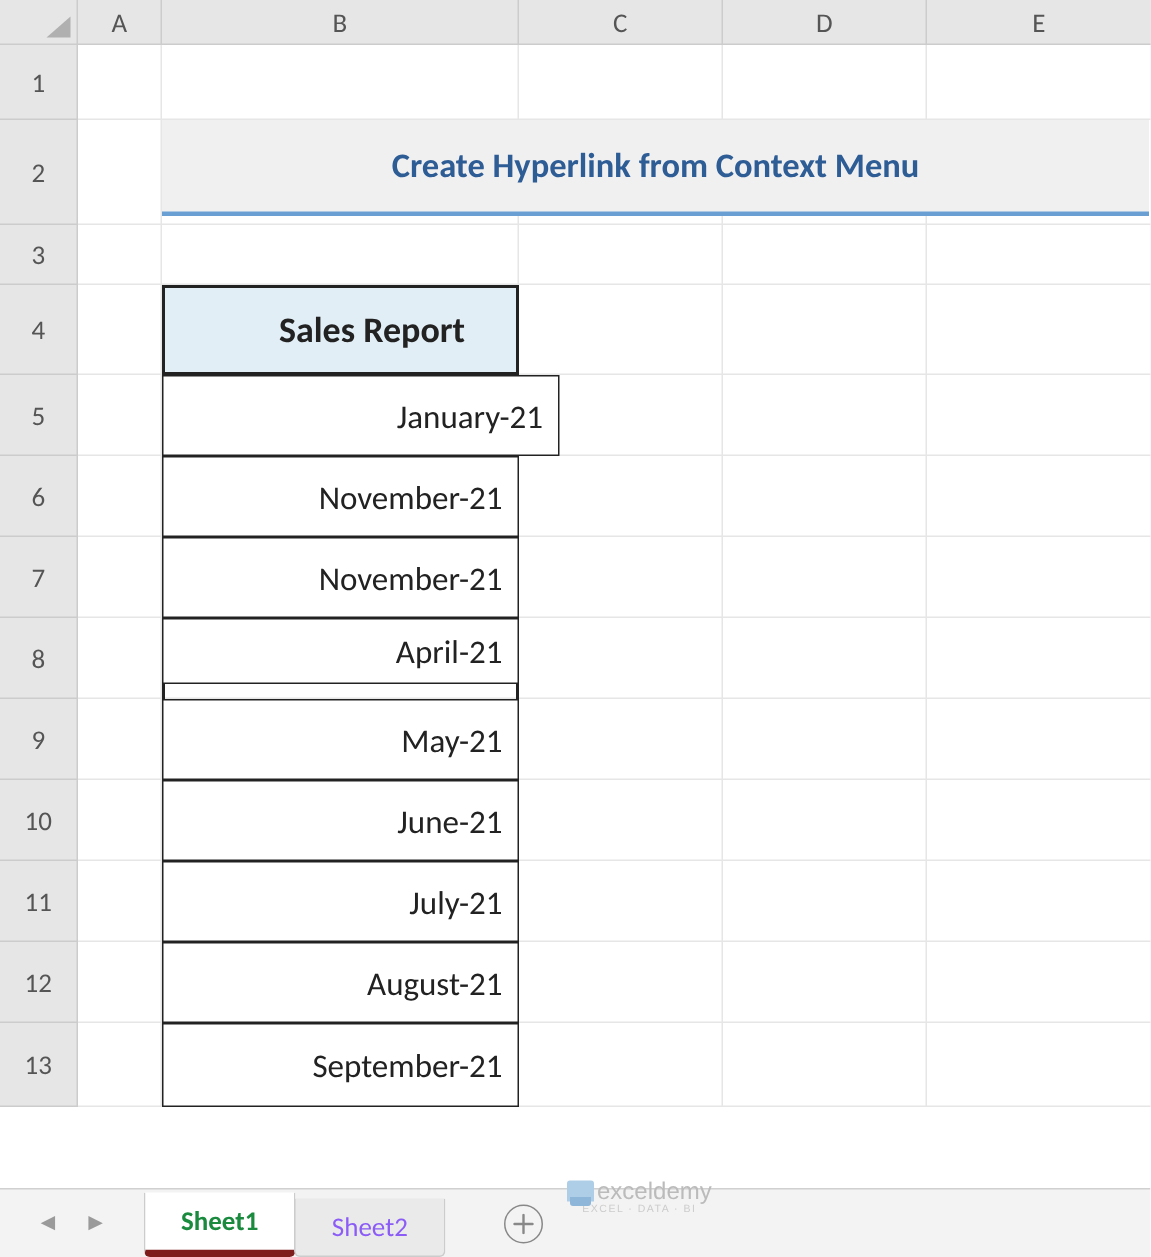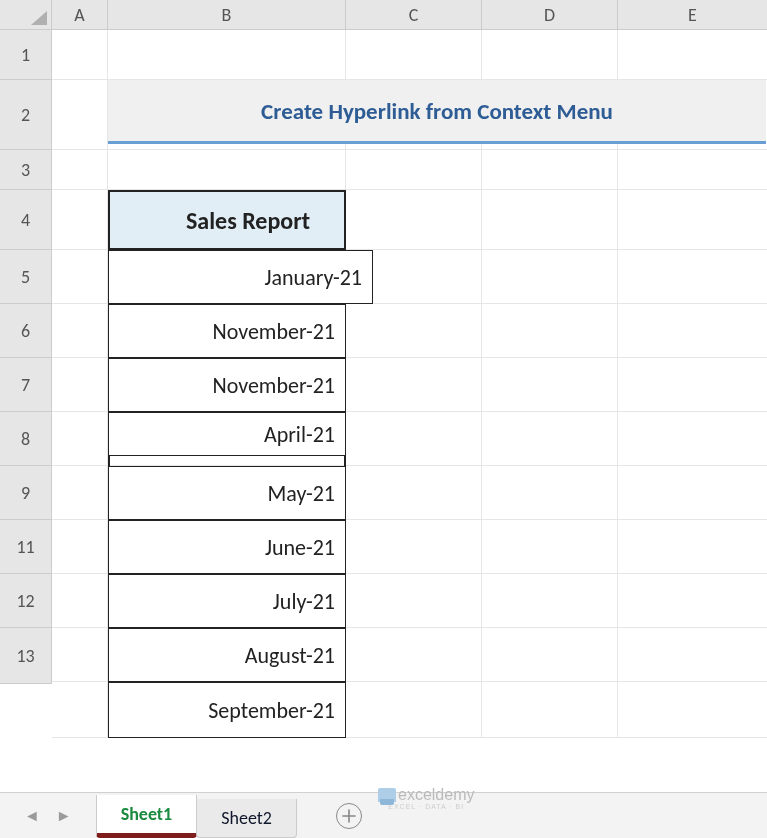--- a/index.html
+++ b/index.html
@@ -130,21 +130,21 @@
     display: flex;
     gap: 16px;
     padding: 0 24px;
     color: #9a9a9a;
   }
   .tab-nav span { font-size: 16px; cursor: default; }
   .tabs { display: flex; align-items: flex-end; height: 100%; }
   .tab {
     padding: 8px 24px;
     font-size: 18px;
-    color: #0f172a;
+    color: #8b5cf6;
     border: 1px solid #ccc;
     border-top: none;
     background: #eaeaea;
     border-radius: 0 0 4px 4px;
     margin-right: -1px;
     position: relative;
   }
   .tab.active {
     background: #fff;
     color: #1a8a3e;
@@ -208,20 +208,21 @@
   <div class="row-headers" id="row-headers">
       <div class="row-header" style="height: 50px;">1</div>
       <div class="row-header" style="height: 70px;">2</div>
       <div class="row-header" style="height: 40px;">3</div>
       <div class="row-header" style="height: 60px;">4</div>
       <div class="row-header" style="height: 54px;">5</div>
       <div class="row-header" style="height: 54px;">6</div>
       <div class="row-header" style="height: 54px;">7</div>
       <div class="row-header" style="height: 54px;">8</div>
       <div class="row-header" style="height: 54px;">9</div>
+      <div class="row-header" style="height: 54px;">10</div>
       <div class="row-header" style="height: 54px;">11</div>
       <div class="row-header" style="height: 54px;">12</div>
       <div class="row-header" style="height: 56px;">13</div>
     </div>
   <div class="cells" id="cells">
       <div class="cell-row">
         <div class="cell" style="width: 56px; height: 50px;"></div>
         <div class="cell" style="width: 238px; height: 50px;"></div>
         <div class="cell" style="width: 136px; height: 50px;"></div>
         <div class="cell" style="width: 136px; height: 50px;"></div>

